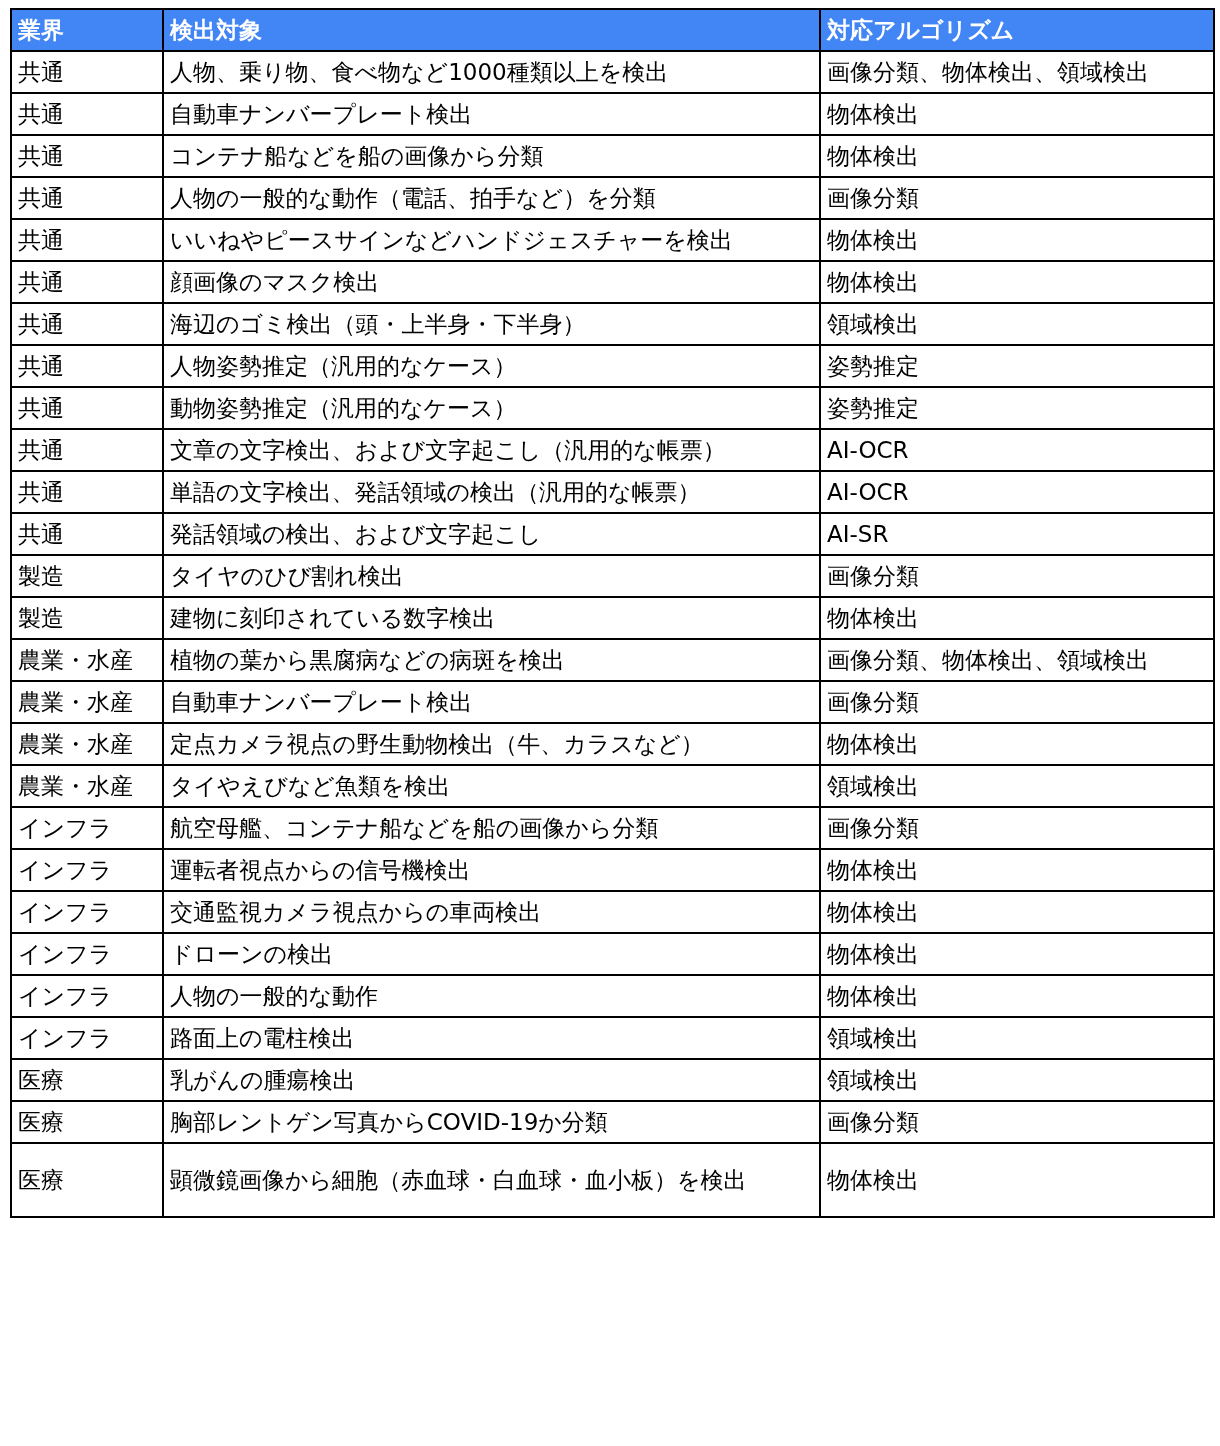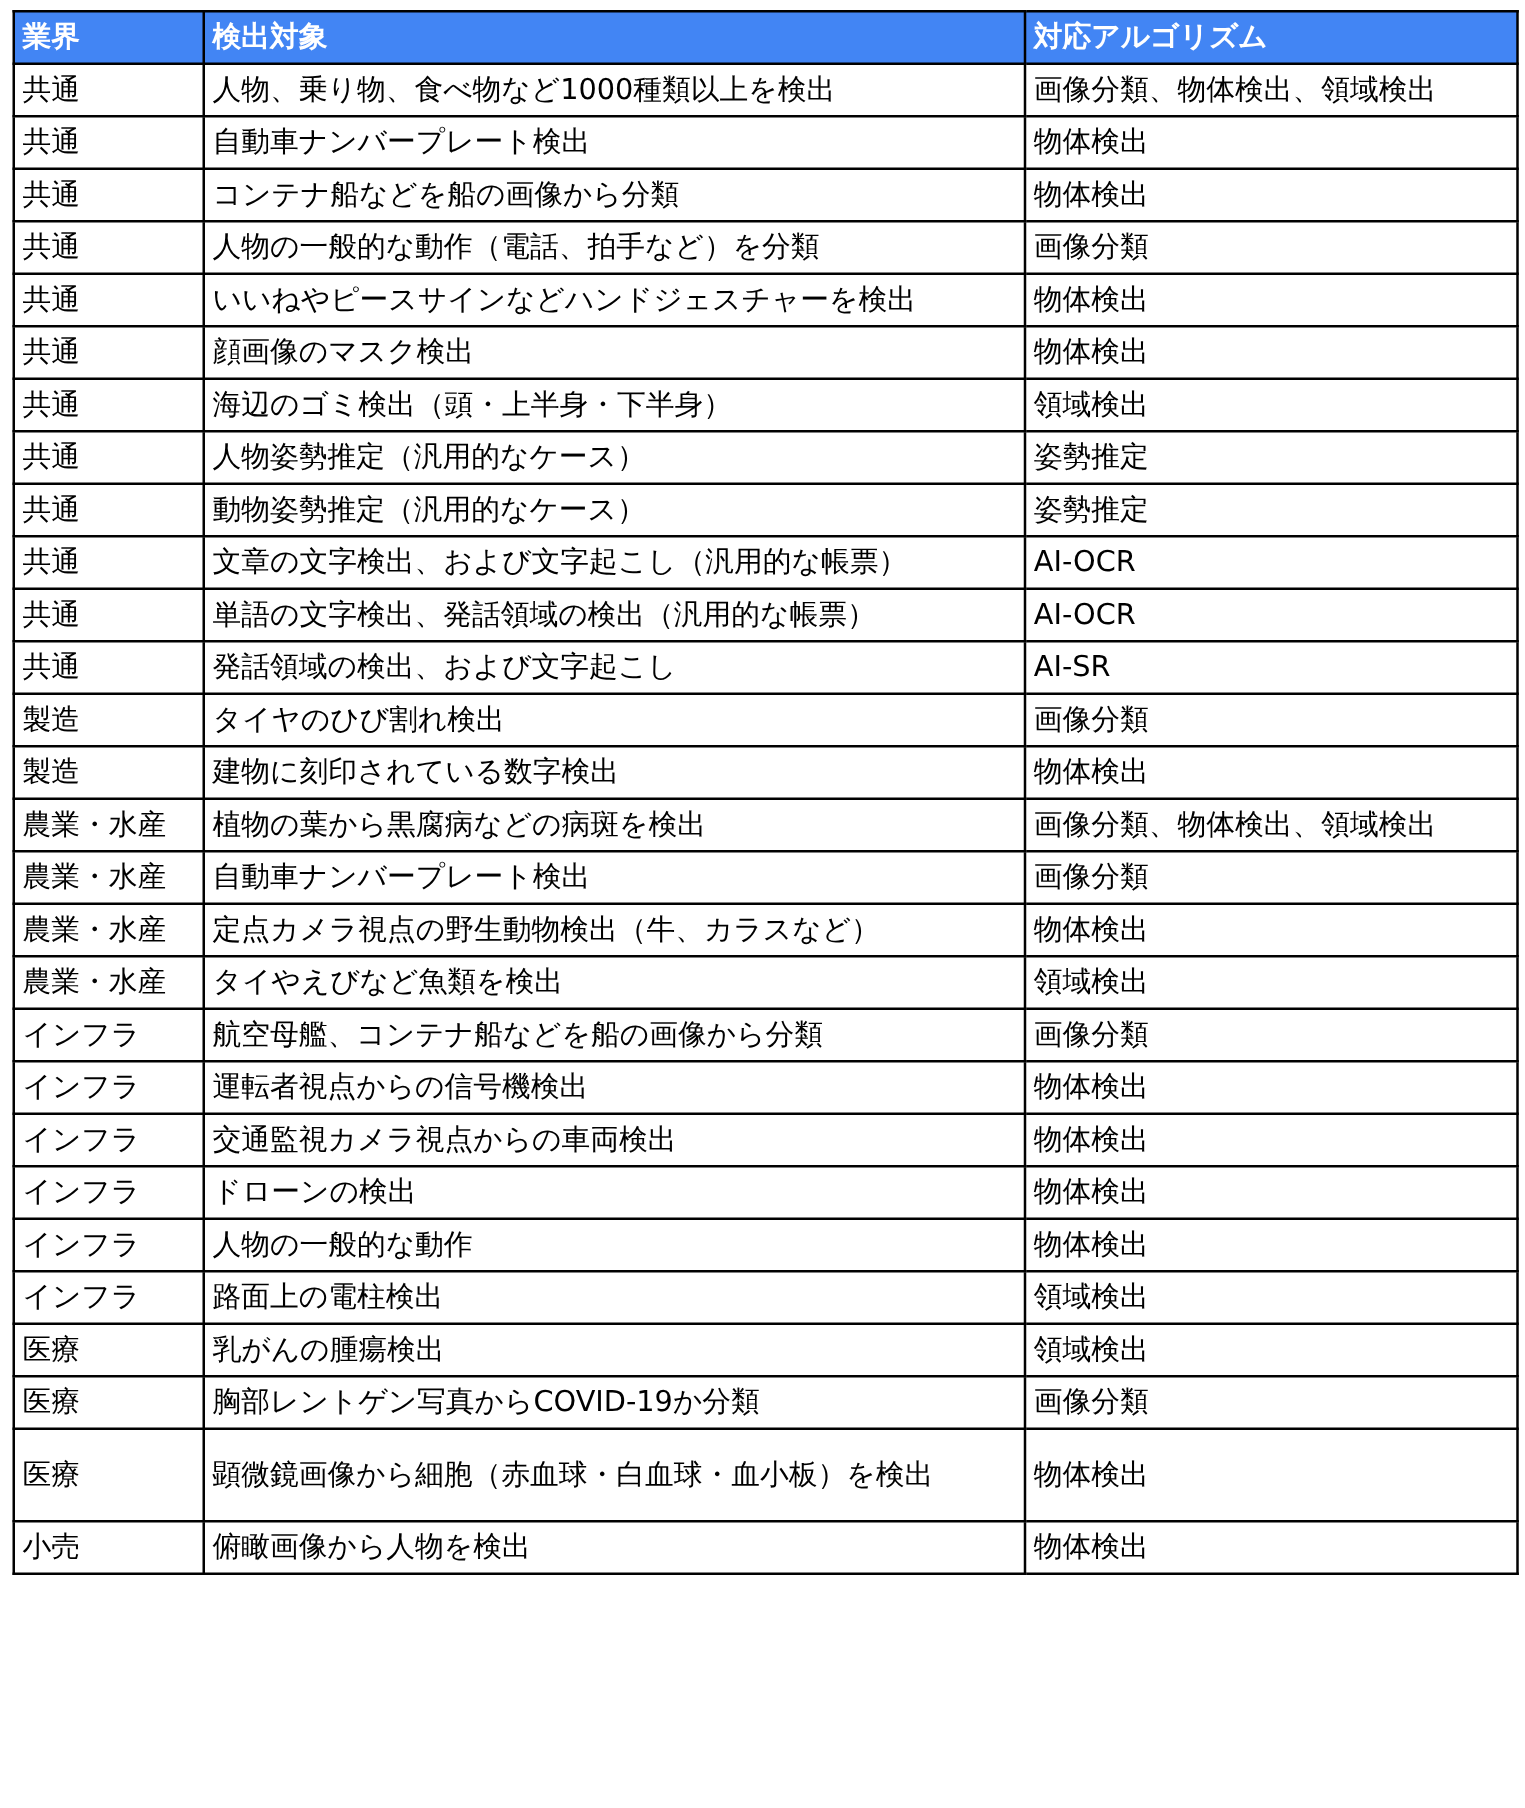--- a/index.html
+++ b/index.html
@@ -195,19 +195,14 @@
     <tr>
         <td>医療</td>
         <td>胸部レントゲン写真からCOVID-19か分類</td>
         <td>画像分類</td>
       </tr>
     <tr class="tall">
         <td>医療</td>
         <td>顕微鏡画像から細胞（赤血球・白血球・血小板）を検出</td>
         <td>物体検出</td>
       </tr>
-    <tr>
-        <td>小売</td>
-        <td>俯瞰画像から人物を検出</td>
-        <td>物体検出</td>
-      </tr>
   </tbody>
 </table>
 
 </body></html>

